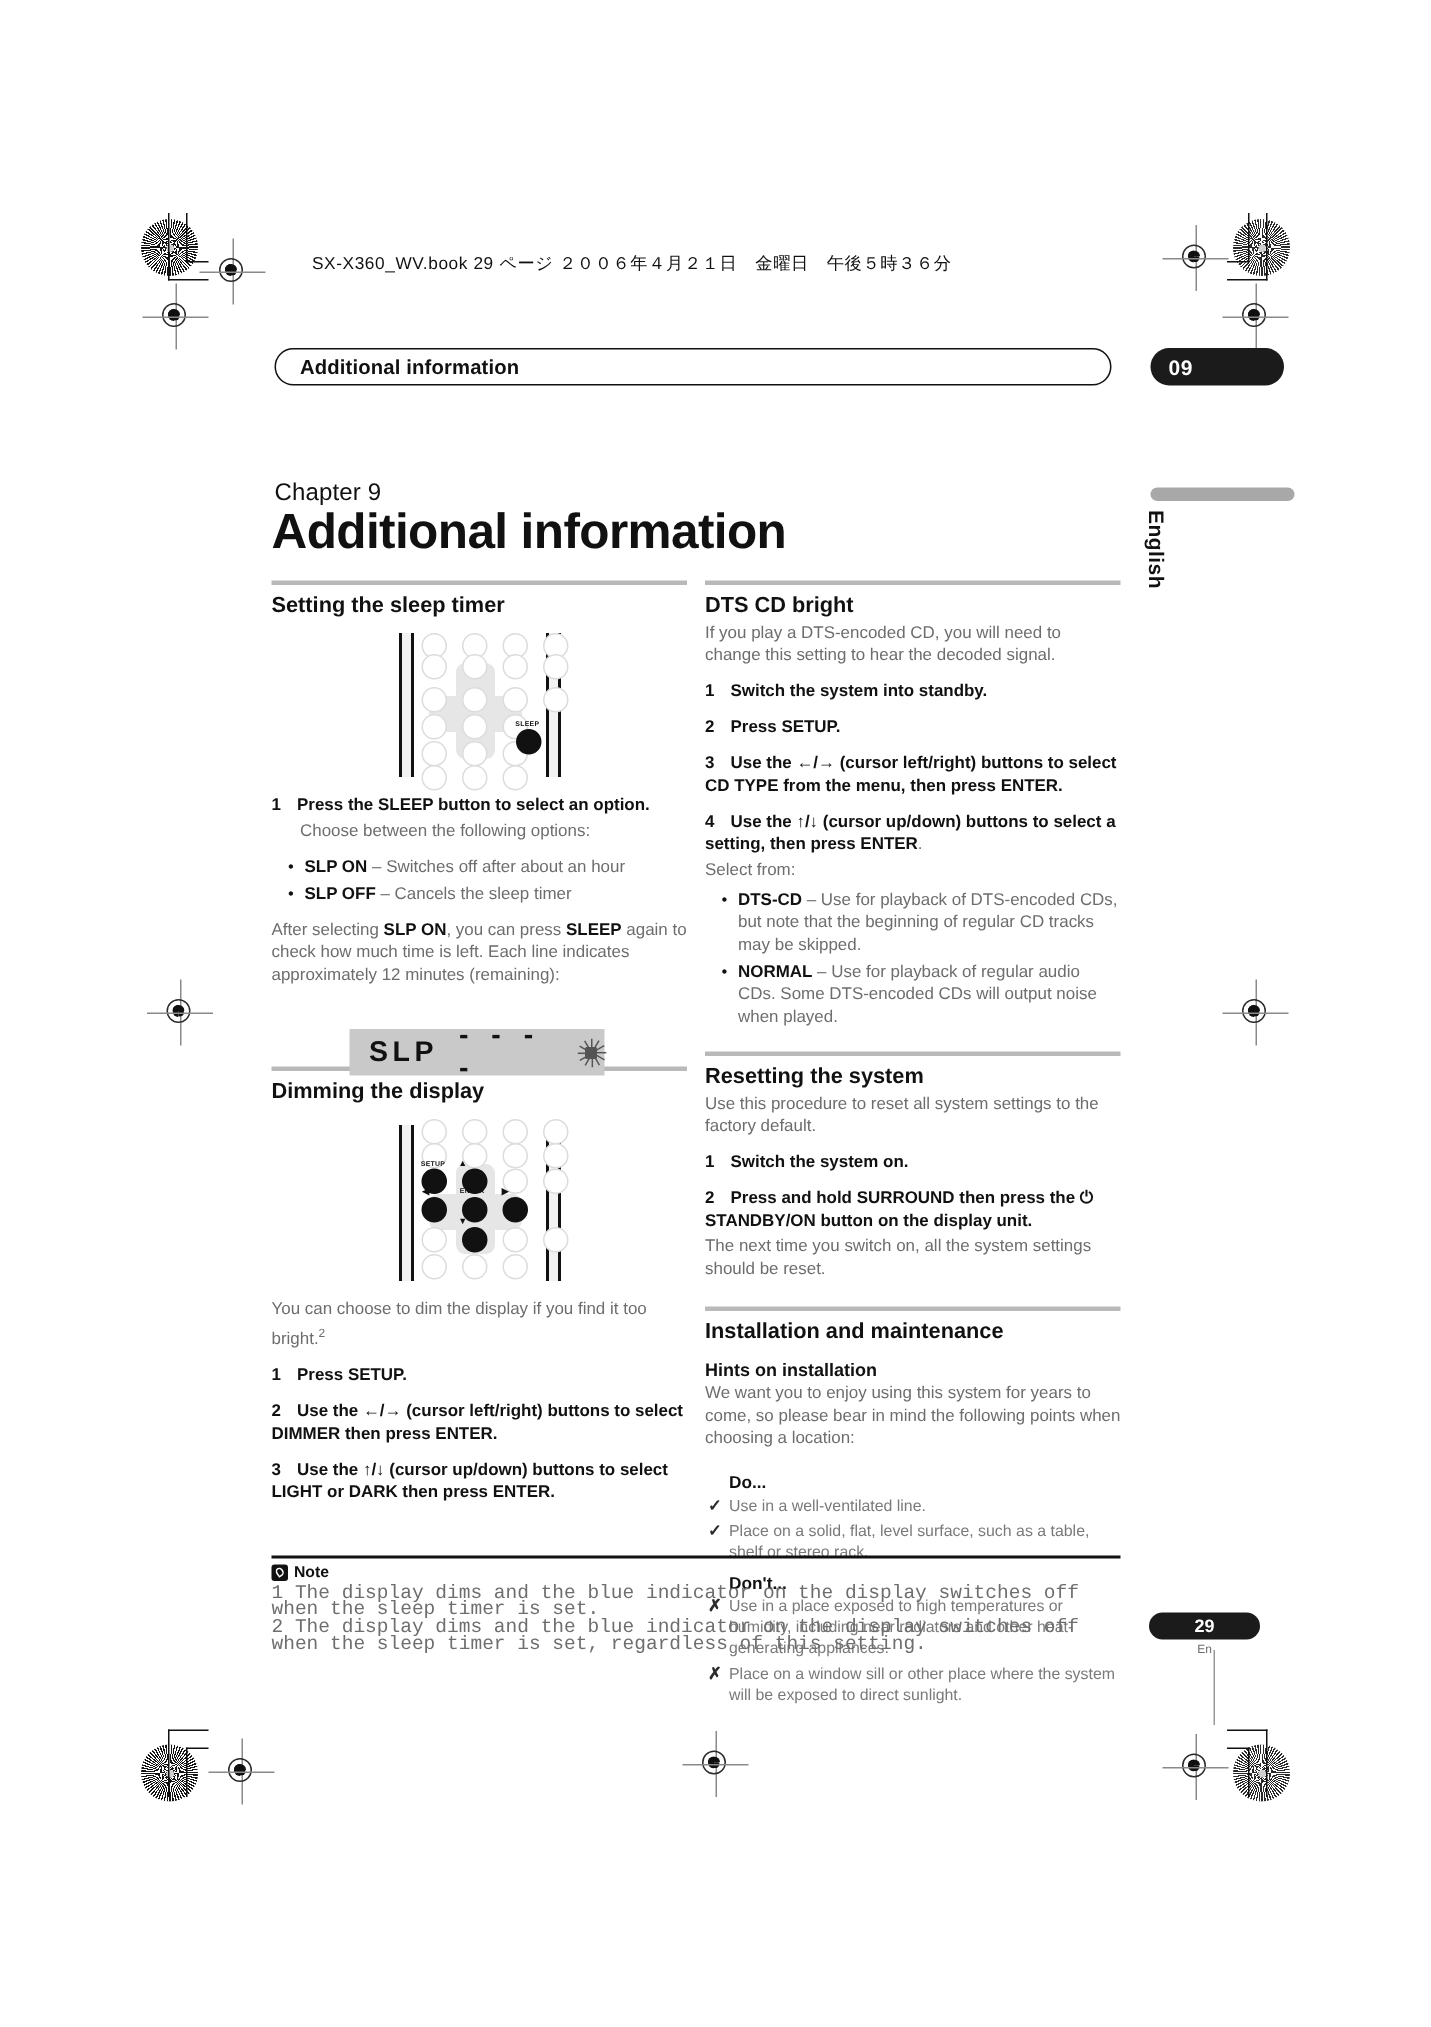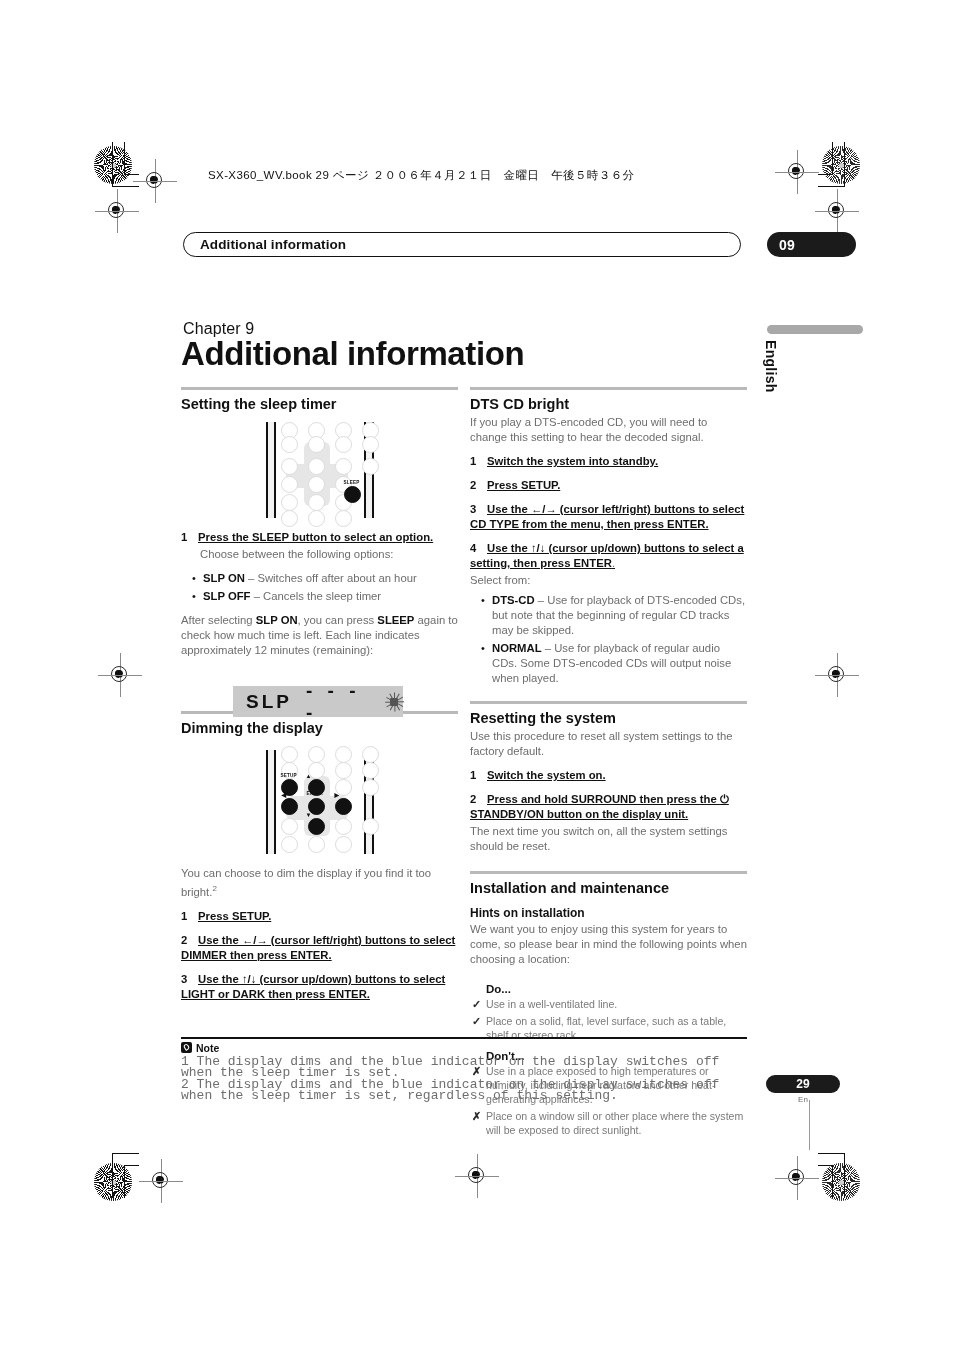--- a/index.html
+++ b/index.html
@@ -60,21 +60,21 @@
   .chaptitle{position:absolute;left:181px;top:335px;font-size:33px;font-weight:bold;color:#111;letter-spacing:-0.4px;}
 
   .col{position:absolute;top:387px;width:277px;}
   .colL{left:181px;}
   .colR{left:470px;}
 
   .rule{height:3px;background:#b9b9b9;margin-bottom:6px;}
   h2.sec{font-size:14.5px;font-weight:bold;color:#111;margin:0 0 3px 0;letter-spacing:0;}
   h3.sub{font-size:12px;font-weight:bold;color:#111;margin:12px 0 2px 0;}
   p.body{font-size:11.3px;line-height:15px;color:#6d6d6d;margin:0 0 9px 0;}
-  p.step{font-size:11.3px;line-height:15px;color:#111;font-weight:bold;margin:0 0 9px 0;text-decoration:underline;}
+  p.step{font-size:11.3px;line-height:15px;color:#111;font-weight:bold;margin:0 0 9px 0;}
   p.step .num{display:inline-block;width:17px;}
   p.tight{margin-bottom:2px;}
   ul.dots{margin:0 0 9px 0;padding-left:22px;list-style:none;}
   ul.dots li{font-size:11.3px;line-height:15px;color:#6d6d6d;margin-bottom:3px;position:relative;}
   ul.dots li:before{content:"\2022";position:absolute;left:-11px;top:0;color:#111;font-size:11px;}
   ul.dots li b{color:#111;}
   b.k{color:#111;font-weight:bold;}
 
   ul.checks{margin:0 0 8px 0;padding-left:16px;list-style:none;}
   ul.checks li{font-size:10.6px;line-height:14px;color:#7a7a7a;margin-bottom:3px;position:relative;}
@@ -98,21 +98,21 @@
   .slpbox{position:absolute;left:233px;top:686px;width:170px;height:31px;background:#c9c9c9;display:flex;align-items:center;}
   .slptxt{font-size:19px;font-weight:bold;color:#111;letter-spacing:3px;padding-left:13px;font-family:"Liberation Sans",sans-serif;}
   .slpdash{font-size:19px;font-weight:bold;color:#111;letter-spacing:5px;padding-left:14px;}
   .sunburst{position:relative;width:19px;height:19px;margin-left:2px;}
   .sunburst:before{content:"";position:absolute;left:50%;top:50%;width:8px;height:8px;margin:-4px 0 0 -4px;background:#555;border-radius:1px;}
   .sunray{position:absolute;left:50%;top:50%;width:1.4px;height:9px;background:#555;transform-origin:50% 0;}
 
   
   .notewrap{position:absolute;left:181px;top:1037px;width:566px;}
   .noterule{height:1.6px;background:#111;margin-bottom:3px;}
-  .notehead{display:flex;align-items:flex-start;gap:4px;margin-bottom:2px;}
+  .notehead{display:flex;align-items:flex-end;gap:4px;margin-bottom:2px;}
   .noteicon{width:11px;height:11px;background:#111;border-radius:2px;position:relative;}
   .noteicon:after{content:"";position:absolute;left:2.5px;top:2px;width:5px;height:6px;border:1.3px solid #fff;border-radius:50% 50% 50% 0;box-sizing:border-box;transform:rotate(-35deg);}
   .notehead b{font-size:10.5px;color:#111;}
   .noteline{font-size:13px;line-height:11.5px;color:#6e6e6e;font-family:Liberation Mono, monospace;}
 
   
   .pagenum{position:absolute;left:766px;top:1075px;width:74px;height:18px;background:#1b1b1b;border-radius:9px;display:flex;align-items:center;justify-content:center;}
   .pagenum span{color:#fff;font-size:12px;font-weight:bold;}
   .pagelang{position:absolute;left:766px;top:1095px;width:74px;text-align:center;font-size:8px;color:#6d6d6d;}
   .vline{position:absolute;background:#9a9a9a;width:1px;}

